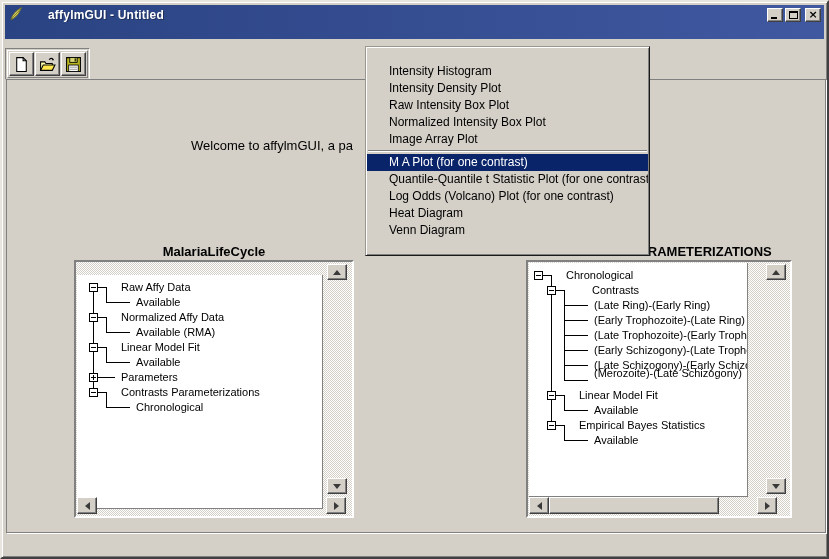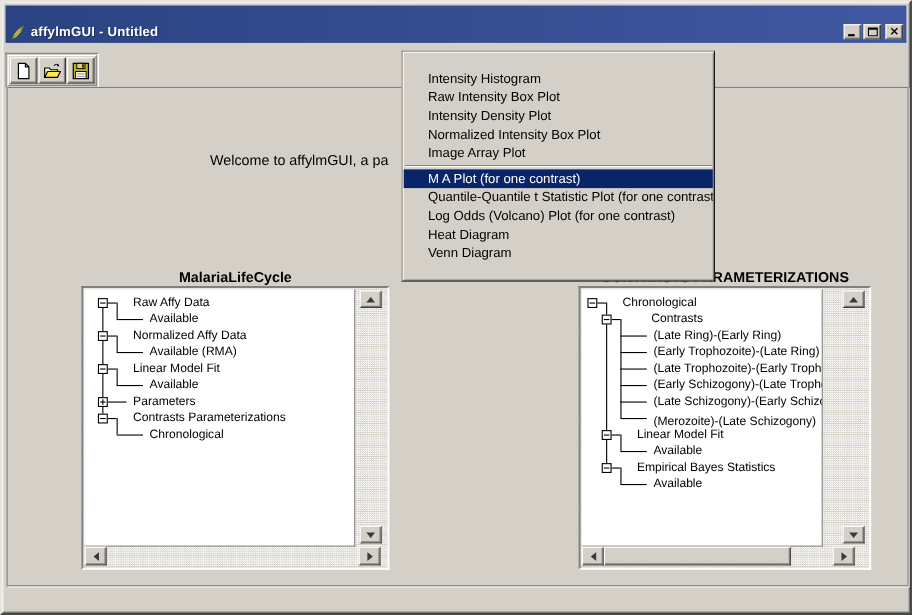--- a/index.html
+++ b/index.html
@@ -7,21 +7,21 @@
   .window{
     position:relative; width:829px; height:559px; background:#d4d0c8;
     border:2px solid; border-color:#e8e5de #404040 #404040 #e8e5de;
     box-shadow: inset 1px 1px 0 #ffffff, inset -1px -1px 0 #808080;
     overflow:hidden;
   }
   
   .titlebar{
     position:absolute; left:3px; top:3px; right:3px; height:21px;
     background:linear-gradient(90deg, var(--tb1,#2a4382), var(--tb2,#4058a0));
-    display:flex; align-items:flex-start; padding:17px 3px; color:#fff;
+    display:flex; align-items:flex-end; padding:17px 3px; color:#fff;gap:20px;
   }
   .titlebar .ticon{ width:16px; height:16px; margin-right:4px; flex:none; }
   .titlebar .ttext{ font-size:12px; font-weight:bold; letter-spacing:.2px;
     text-shadow:1px 1px 0 rgba(0,0,0,.35); flex:1; white-space:nowrap; overflow:hidden;}
   .winbtns{ display:flex; gap:2px; }
   .wbtn{
     width:16px; height:14px; background:#d4d0c8; position:relative;
     border:1px solid; border-color:#fff #404040 #404040 #fff;
     box-shadow: inset -1px -1px 0 #808080; cursor:default;
   }
@@ -163,21 +163,21 @@
     </div>
   </div>
 
   <div class="content">
     <div class="welcome">Welcome to affylmGUI, a pa</div>
   </div>
 
   <div class="panel-title" style="left:72px; top:242px; width:280px;">MalariaLifeCycle</div>
   <div class="tframe" style="left:72px; top:258px; width:280px; height:258px;">
     <div class="inner dither">
-      <div class="listbox" id="ltree" style="width:246px; height:234px;">
+      <div class="listbox" id="ltree" style="width:246px; height:234px;margin-top:12px;">
           <div class="tline" style="left: 16px; top: 12px; width: 1px; height: 105px;"></div>
           <div class="tline" style="left: 20px; top: 12px; width: 9px; height: 1px;"></div>
           <div class="tline" style="left: 29px; top: 12px; width: 1px; height: 15px;"></div>
           <div class="tline" style="left: 29px; top: 27px; width: 24px; height: 1px;"></div>
           <div class="tline" style="left: 20px; top: 42px; width: 9px; height: 1px;"></div>
           <div class="tline" style="left: 29px; top: 42px; width: 1px; height: 15px;"></div>
           <div class="tline" style="left: 29px; top: 57px; width: 24px; height: 1px;"></div>
           <div class="tline" style="left: 20px; top: 72px; width: 9px; height: 1px;"></div>
           <div class="tline" style="left: 29px; top: 72px; width: 1px; height: 15px;"></div>
           <div class="tline" style="left: 29px; top: 87px; width: 24px; height: 1px;"></div>
@@ -254,21 +254,21 @@
           <div class="trow-label" style="left: 37px; top: 5px;">Chronological</div>
           <div class="tbox" style="left: 18px; top: 23px;">
             <span class="h"></span>
           </div>
           <div class="trow-label" style="left: 63px; top: 20px;">Contrasts</div>
           <div class="trow-label" style="left: 65px; top: 35px;">(Late Ring)-(Early Ring)</div>
           <div class="trow-label" style="left: 65px; top: 50px;">(Early Trophozoite)-(Late Ring)</div>
           <div class="trow-label" style="left: 65px; top: 65px;">(Late Trophozoite)-(Early Trophozoite)</div>
           <div class="trow-label" style="left: 65px; top: 80px;">(Early Schizogony)-(Late Trophozoite)</div>
           <div class="trow-label" style="left: 65px; top: 95px;">(Late Schizogony)-(Early Schizogony)</div>
-          <div class="trow-label" style="left: 65px; top: 113px; text-align: right;">(Merozoite)-(Late Schizogony)</div>
+          <div class="trow-label" style="left: 65px; top: 103px; text-align: right;">(Merozoite)-(Late Schizogony)</div>
           <div class="tbox" style="left: 18px; top: 128px;">
             <span class="h"></span>
           </div>
           <div class="trow-label" style="left: 50px; top: 125px;">Linear Model Fit</div>
           <div class="trow-label" style="left: 65px; top: 140px;">Available</div>
           <div class="tbox" style="left: 18px; top: 158px;">
             <span class="h"></span>
           </div>
           <div class="trow-label" style="left: 50px; top: 155px;">Empirical Bayes Statistics</div>
           <div class="trow-label" style="left: 65px; top: 170px;">Available</div>
@@ -286,22 +286,22 @@
         </div>
       <div class="thumb" style="left:21px; bottom:2px; width:170px; height:17px;"></div>
       <div class="sbtn" style="left:229px; bottom:2px; height:17px;">
           <span class="arr right"></span>
         </div>
     </div>
   </div>
 
   <div class="popup" id="plotmenu" style="--hl: #0a246a;">
       <div class="pitem">Intensity Histogram</div>
+      <div class="pitem">Intensity Density Plot</div>
       <div class="pitem">Raw Intensity Box Plot</div>
-      <div class="pitem">Intensity Density Plot</div>
       <div class="pitem">Normalized Intensity Box Plot</div>
       <div class="pitem">Image Array Plot</div>
       <div class="psep"></div>
       <div class="pitem hl">M A Plot (for one contrast)</div>
       <div class="pitem">Quantile-Quantile t Statistic Plot (for one contrast)</div>
       <div class="pitem">Log Odds (Volcano) Plot (for one contrast)</div>
       <div class="pitem">Heat Diagram</div>
       <div class="pitem">Venn Diagram</div>
     </div>
 

